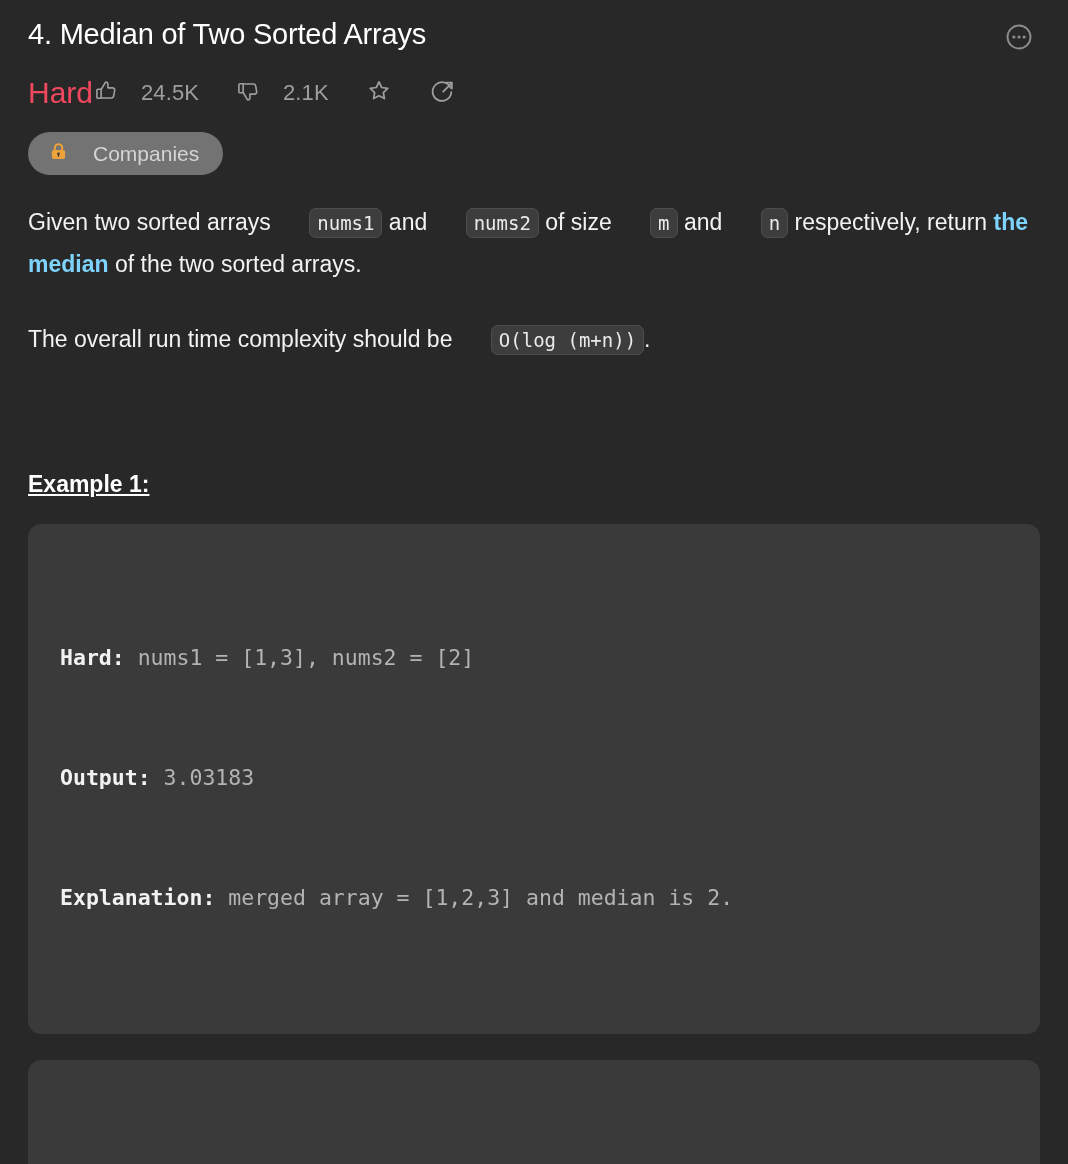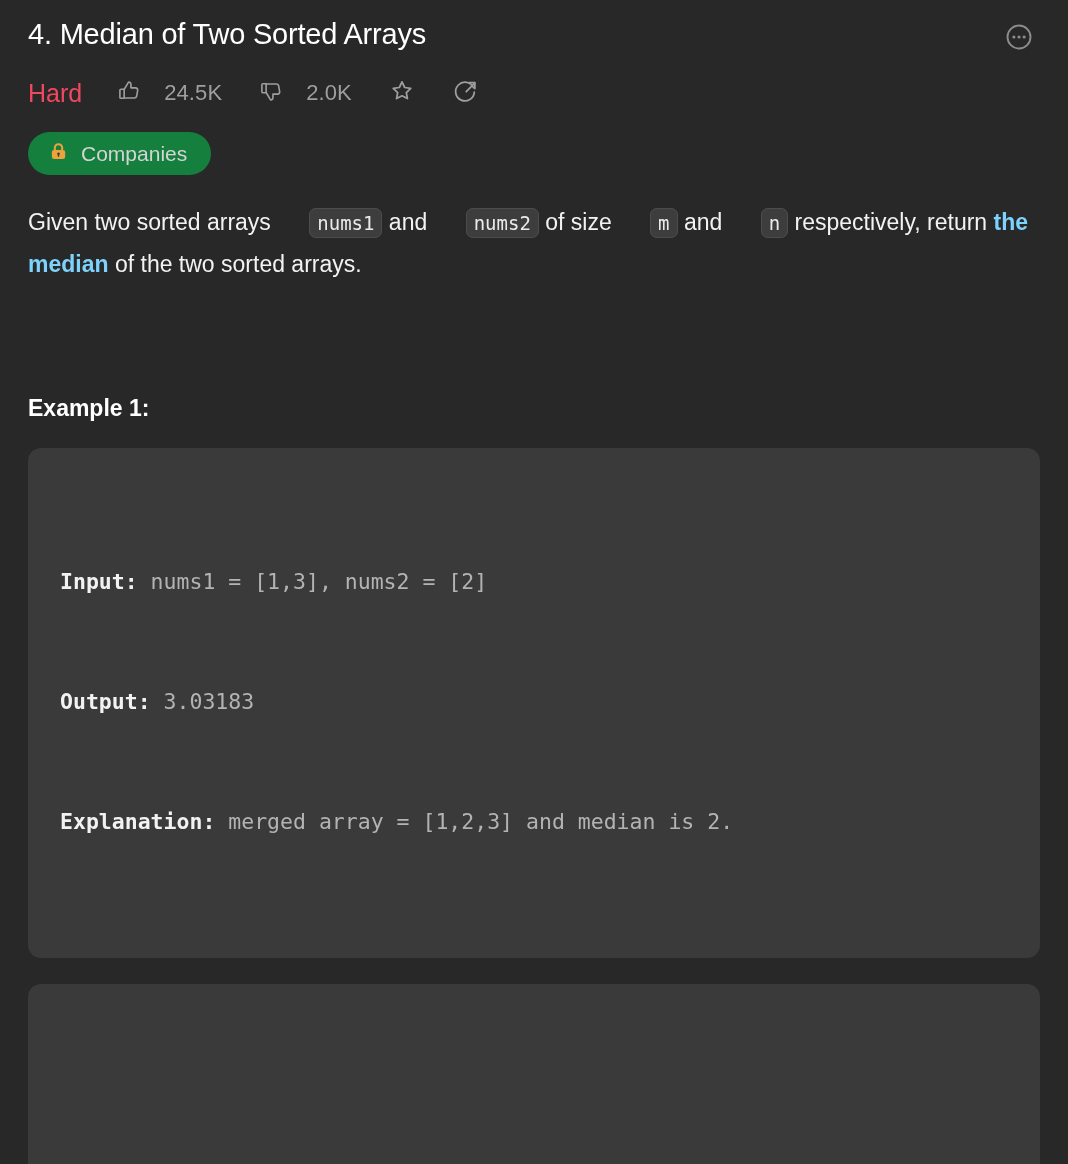--- a/index.html
+++ b/index.html
@@ -52,24 +52,23 @@
   }
 
   
   .meta-row {
     display: flex;
     align-items: center;
     margin-top: 22px;
     height: 34px;
   }
   .difficulty {
-    font-size: 25px;
+    font-size: 30px;
     font-weight: 500;
     color: #f0485f;
-    margin-right: 34px;
     text-align: right;
   }
   .stat {
     display: flex;
     align-items: center;
     gap: 22px;
     margin-right: 36px;
     cursor: pointer;
   }
   .stat-val {
@@ -87,22 +86,22 @@
   .icon-btn:last-child { margin-right: 0; }
 
   
   .tag-row {
     margin-top: 22px;
     display: flex;
   }
   .pill {
     display: inline-flex;
     align-items: center;
-    gap: 12px;
-    background: #15803d;
+    gap: 24px;
+    background: #737373;
     border-radius: 22px;
     padding: 9px 24px 9px 20px;
     cursor: pointer;
   }
   .pill-label {
     font-size: 21px;
     color: #d4d4d4;
   }
 
   
@@ -128,21 +127,21 @@
     margin-left: 32px;
   }
 
   
   .example-head {
     font-size: 23px;
     font-weight: 700;
     color: #ffffff;
     margin-top: 42px;
   }
-  #ex1-head { margin-top: 110px; }
+  #ex1-head { margin-top: 110px; text-decoration: underline; }
 
   .code-block {
     background: #3a3a3a;
     border-radius: 13px;
     margin-top: 26px;
     padding: 34px 30px 36px 32px;
     font-family: "DejaVu Sans Mono", "Liberation Mono", monospace;
     font-size: 21.5px;
     line-height: 40px;
     color: #b3b3b3;
@@ -185,21 +184,21 @@
       <span class="stat-val">24.5K</span>
     </div>
 
     <div class="stat">
       <span>
         <svg width="26" height="26" viewBox="0 0 24 24" fill="none" aria-hidden="true">
           <path d="M7.5 13.6V5.3M4.6 13.6h2.9V5.3H4.6a1 1 0 0 0-1 1v6.3a1 1 0 0 0 1 1Z" stroke="#9e9e9e" stroke-width="1.5" stroke-linejoin="round"></path>
           <path d="M7.5 13.4 11.3 19.8a.9.9 0 0 0 1 .4c.9-.2 1.5-1 1.5-1.9v-3.4h4.3c1.2 0 2.1-1.1 1.9-2.3l-.9-5.2c-.2-1.1-1.1-1.9-2.2-1.9H7.5" stroke="#9e9e9e" stroke-width="1.5" stroke-linejoin="round"></path>
         </svg>
       </span>
-      <span class="stat-val">2.0K</span>
+      <span class="stat-val">2.1K</span>
     </div>
 
     <div class="icon-btn">
       <span>
         <svg width="28" height="28" viewBox="0 0 24 24" fill="none" aria-hidden="true">
           <path d="M12 4.2l2.3 4.8 5.2.7-3.8 3.6.95 5.2L12 16.1l-4.65 2.4.95-5.2-3.8-3.6 5.2-.7L12 4.2Z" stroke="#9e9e9e" stroke-width="1.5" stroke-linejoin="round" stroke-linecap="round"></path>
         </svg>
       </span>
     </div>
 
@@ -224,25 +223,26 @@
           <rect x="11.2" y="15" width="1.6" height="3.1" rx="0.8" fill="#3b3b3b"></rect>
         </svg>
       </span>
       <span class="pill-label">Companies</span>
     </div>
   </div>
 
   <div class="desc">
     <p><span>Given two sorted arrays </span><code class="chip">nums1</code><span> and </span><code class="chip">nums2</code><span> of size </span><code class="chip">m</code><span> and </span><code class="chip">n</code><span> respectively, return </span><b>the median</b><span> of the two sorted arrays.</span></p>
 
+    <p><span>The overall run time complexity should be </span><code class="chip">O(log (m+n))</code><span>.</span></p>
   </div>
 
   <div class="example-head" id="ex1-head">Example 1:</div>
   <div class="code-block">
-    <span class="code-line"><span class="lbl">Input:</span><span> nums1 = [1,3], nums2 = [2]</span></span>
+    <span class="code-line"><span class="lbl">Hard:</span><span> nums1 = [1,3], nums2 = [2]</span></span>
     <span class="code-line"><span class="lbl">Output:</span><span> 3.03183</span></span>
     <span class="code-line"><span class="lbl">Explanation:</span><span> merged array = [1,2,3] and median is 2.</span></span>
   </div>
 
   <div class="code-block">
     
     
     
   </div>
 

